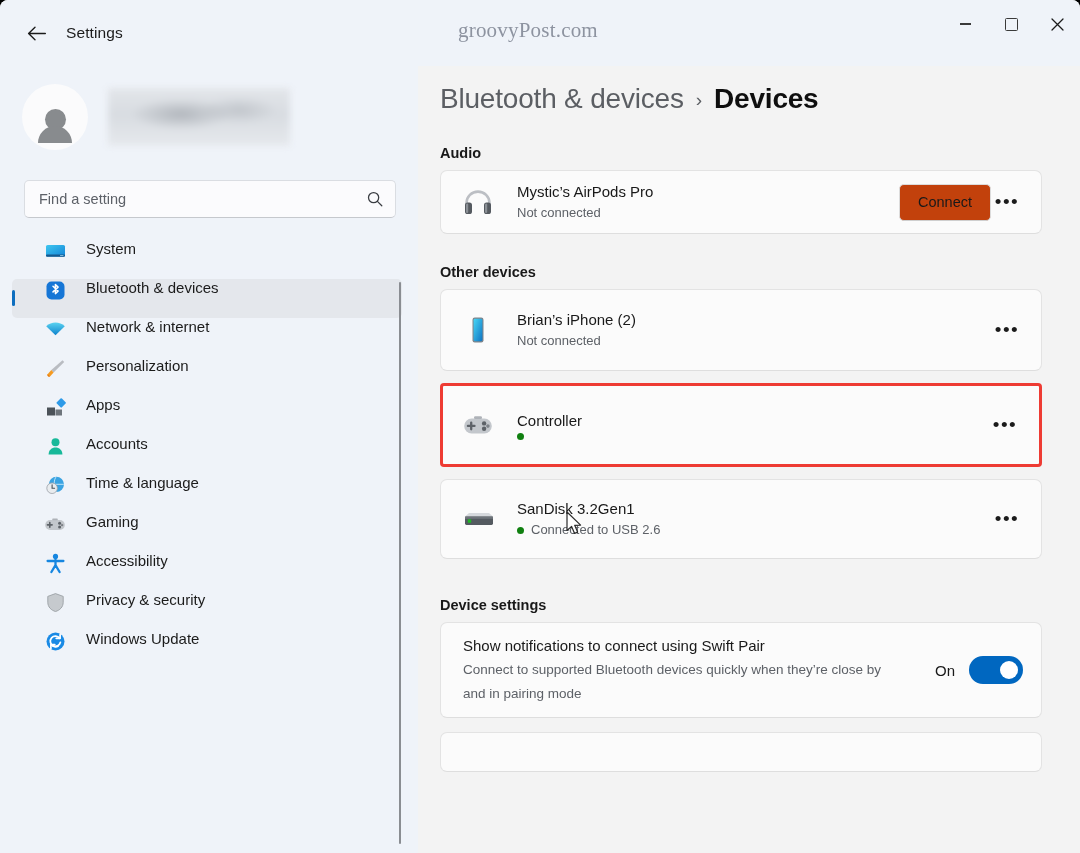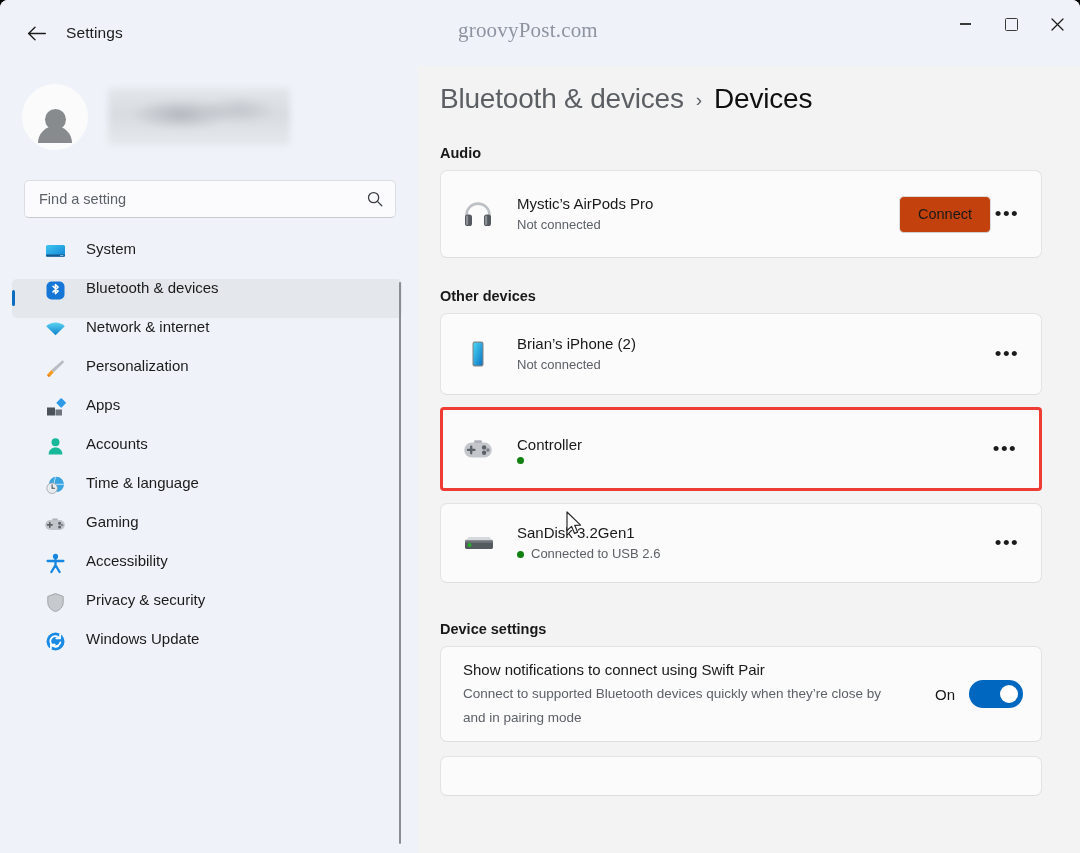--- a/index.html
+++ b/index.html
@@ -212,21 +212,21 @@
   #breadcrumb-sep {
     margin: 0 12px;
     font-size: 19px;
     color: #5b5e63;
     position: relative;
     top: 1px;
   }
   #breadcrumb-current {
     font-size: 28px;
     color: #0f0f0f;
-    font-weight: normal;
+    font-weight: bold;
     letter-spacing: -.2px;
   }
 
   .section-title {
     margin: 30px 0 9px 22px;
     font-size: 14.5px;
     font-weight: bold;
     color: #191919;
   }
 
@@ -526,21 +526,21 @@
   <div id="content">
 
     <div id="breadcrumb">
       <span id="breadcrumb-parent">Bluetooth &amp; devices</span>
       <span id="breadcrumb-sep">›</span>
       <span id="breadcrumb-current">Devices</span>
     </div>
 
     <div class="section-title">Audio</div>
 
-    <div class="card" style="height:88px;">
+    <div class="card" style="height:64px;">
       <span class="device-icon">
         <svg width="34" height="34" viewBox="0 0 34 34">
           <path d="M5.5 23 V18 C5.5 11.6 10.7 6.6 17 6.6 C23.3 6.6 28.5 11.6 28.5 18 V23" stroke="#bcbfc4" stroke-width="2.6" fill="none" stroke-linecap="round"></path>
           <rect x="4" y="17.5" width="7" height="11.5" rx="2.6" fill="#555a60"></rect>
           <rect x="23" y="17.5" width="7" height="11.5" rx="2.6" fill="#555a60"></rect>
           <rect x="5" y="18.5" width="2.2" height="9.5" rx="1.1" fill="#8b9096"></rect>
           <rect x="24" y="18.5" width="2.2" height="9.5" rx="1.1" fill="#8b9096"></rect>
         </svg>
       </span>
       <div class="device-text">

